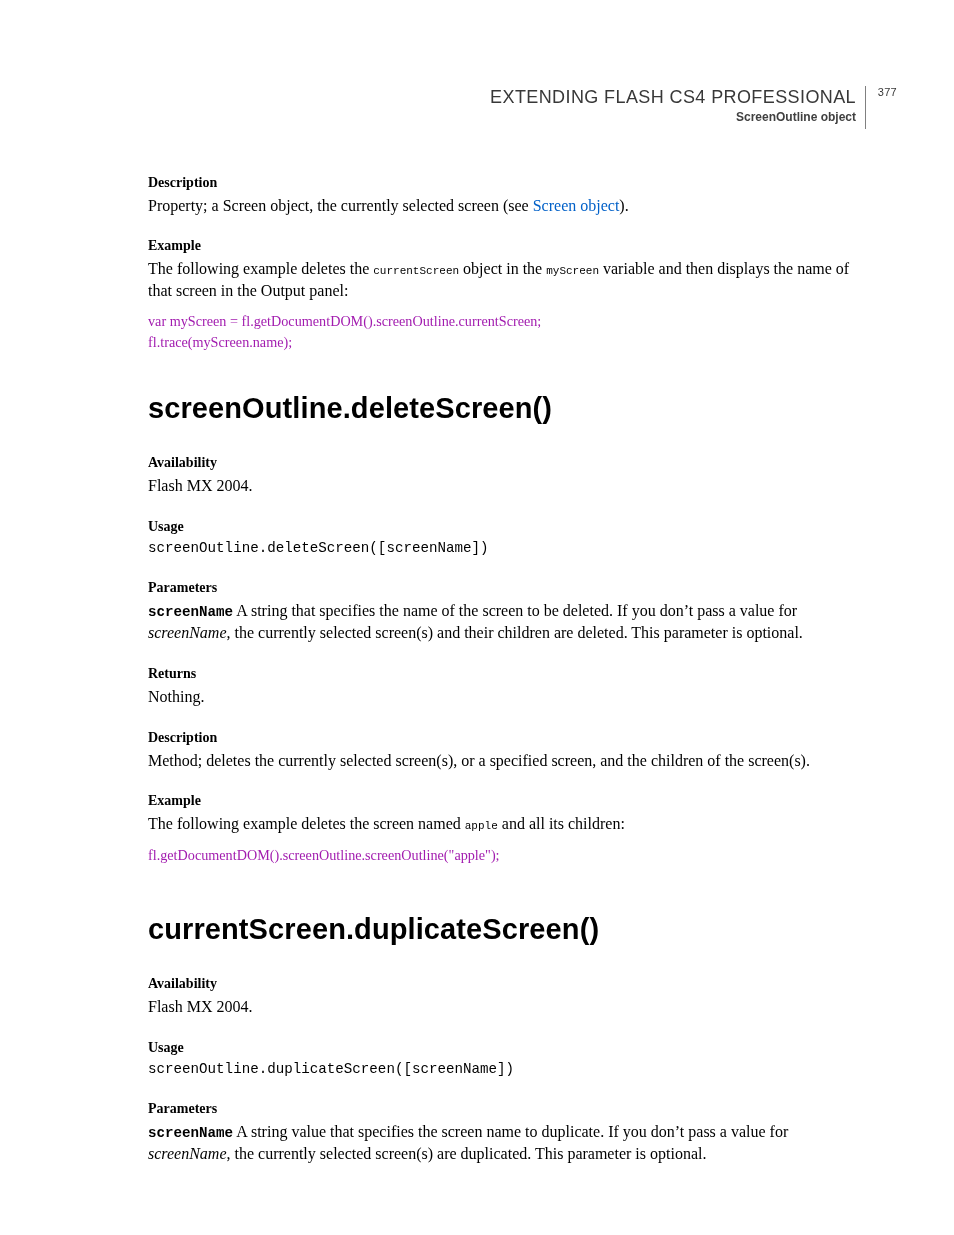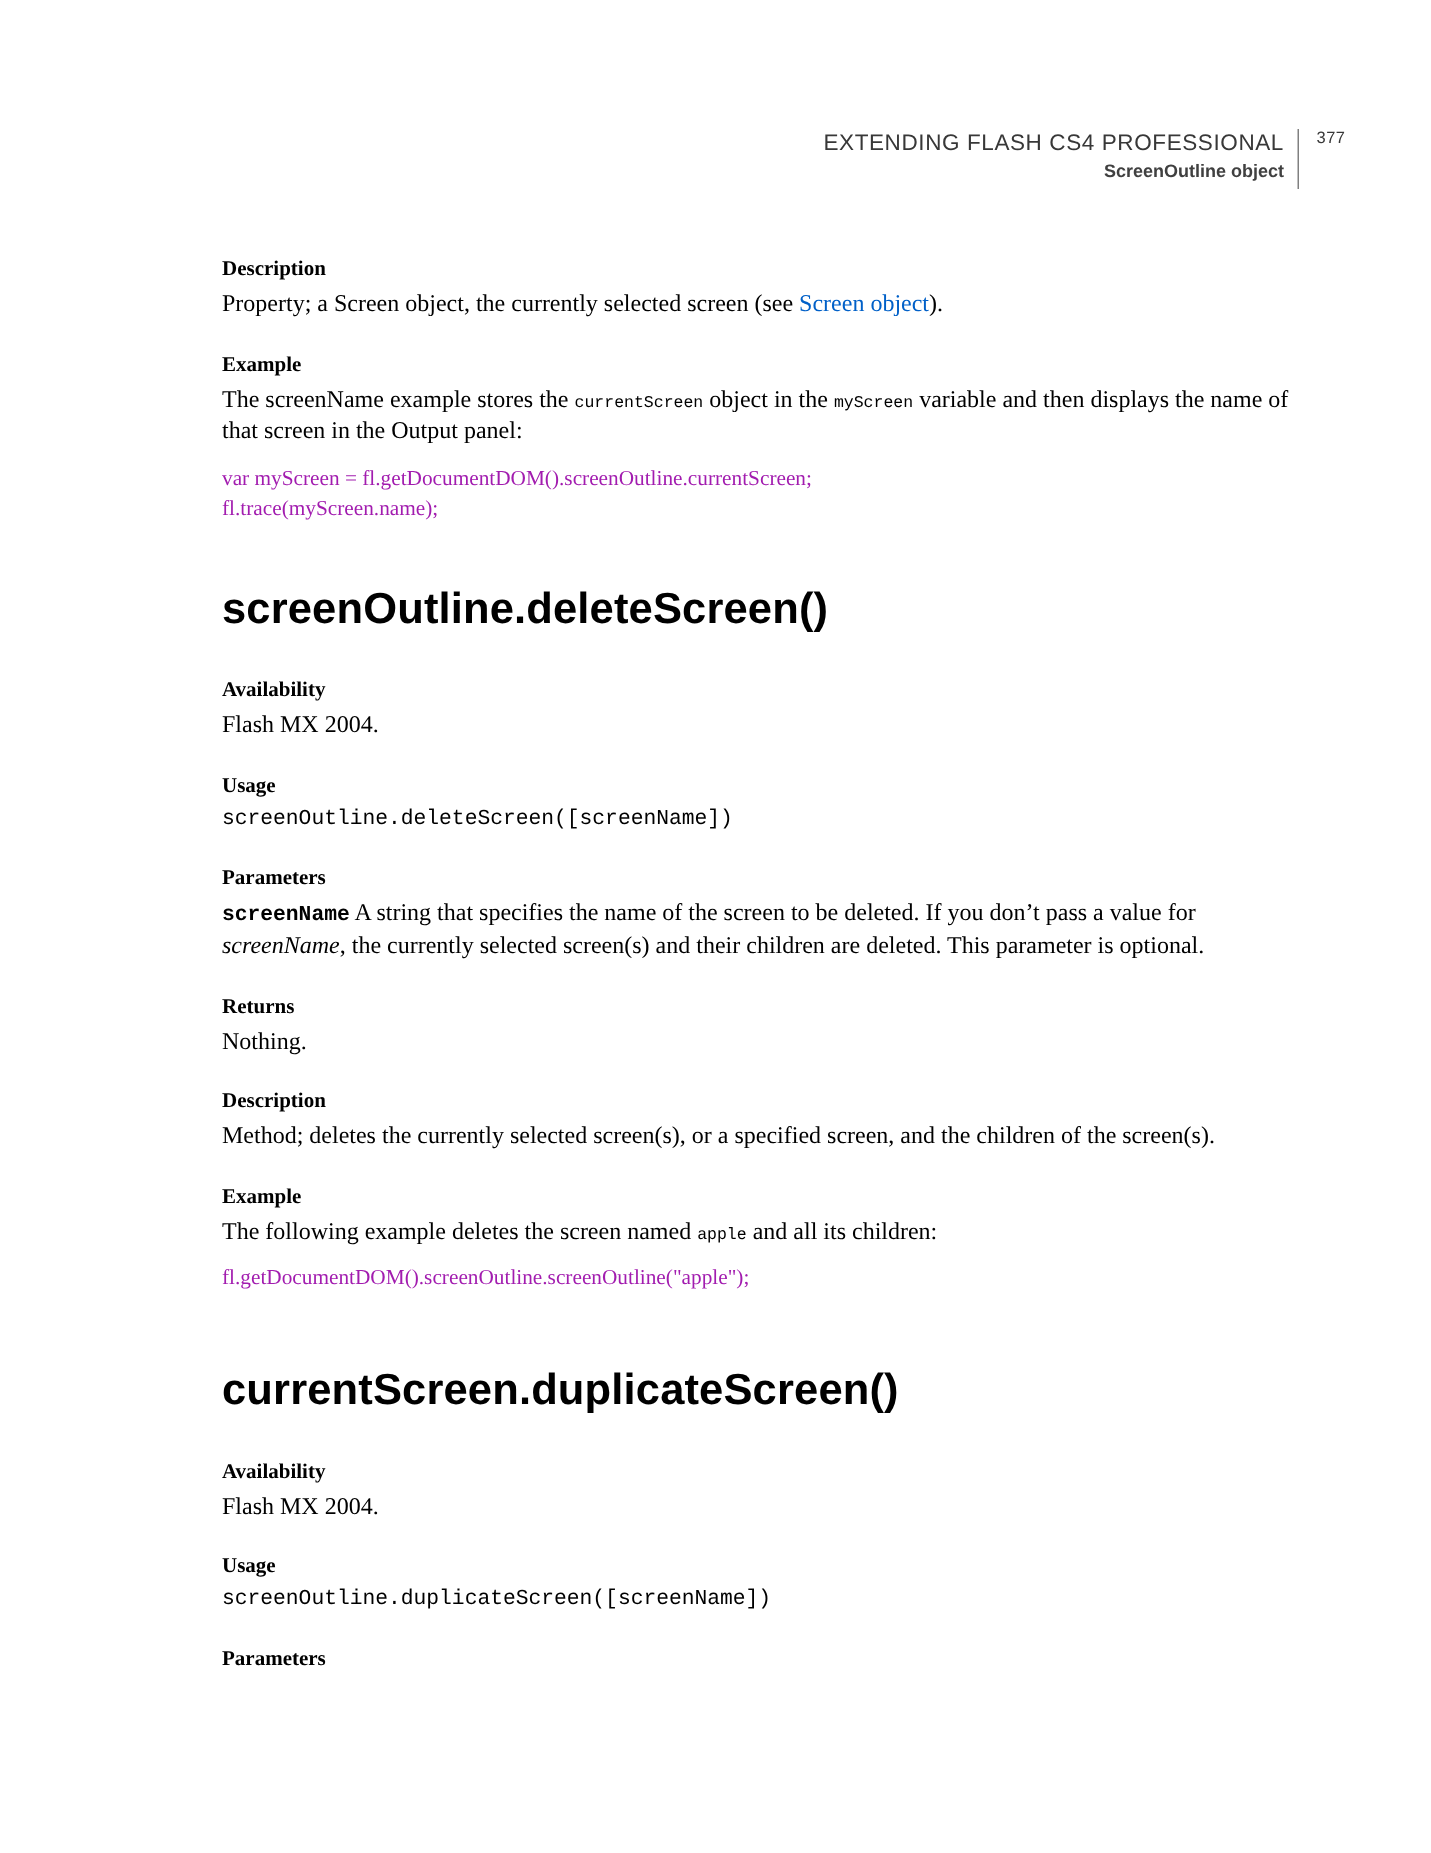--- a/index.html
+++ b/index.html
@@ -22,21 +22,21 @@
   .running-head {
     text-align: right;
     font-family: "Myriad Pro", "Helvetica Neue", Arial, sans-serif;
     border-right: 1.5px solid #808080;
     padding-right: 9px;
     padding-bottom: 4px;
     line-height: 1.25;
     position: relative;
   }
   .running-head .doc-title {
-    font-size: 15px;
+    font-size: 18px;
     letter-spacing: 0.4px;
     color: #383838;
     display: inline;
   }
   .running-head .page-num {
     position: absolute;
     right: -32px;
     top: 0;
     font-size: 11px;
     font-weight: 400;
@@ -111,21 +111,21 @@
 
   <div class="content">
 
     <div class="subhead">Description</div>
     <p class="para">
       <span>Property; a Screen object, the currently selected screen (see </span><span class="link">Screen object</span><span>).</span>
     </p>
 
     <div class="subhead">Example</div>
     <p class="para tight">
-      <span>The screenName example stores the </span><span class="mono-inline">currentScreen</span><span> object in the </span><span class="mono-inline">myScreen</span><span> variable and then displays the name of that screen in the Output panel:</span>
+      <span>The following example deletes the </span><span class="mono-inline">currentScreen</span><span> object in the </span><span class="mono-inline">myScreen</span><span> variable and then displays the name of that screen in the Output panel:</span>
     </p>
     <pre class="codeblock">var myScreen = fl.getDocumentDOM().screenOutline.currentScreen;
 fl.trace(myScreen.name);</pre>
 
     <h1 class="api">screenOutline.deleteScreen()</h1>
 
     <div class="subhead">Availability</div>
     <p class="para">Flash MX 2004.</p>
 
     <div class="subhead">Usage</div>
@@ -150,15 +150,18 @@
 
     <h1 class="api">currentScreen.duplicateScreen()</h1>
 
     <div class="subhead">Availability</div>
     <p class="para">Flash MX 2004.</p>
 
     <div class="subhead">Usage</div>
     <p class="para mono">screenOutline.duplicateScreen([screenName])</p>
 
     <div class="subhead">Parameters</div>
+    <p class="para">
+      <span class="param-name">screenName</span><span>  A string value that specifies the screen name to duplicate. If you don’t pass a value for </span><span class="italic">screenName</span><span>, the currently selected screen(s) are duplicated. This parameter is optional.</span>
+    </p>
 
   </div>
 </div>
 
 </body></html>

